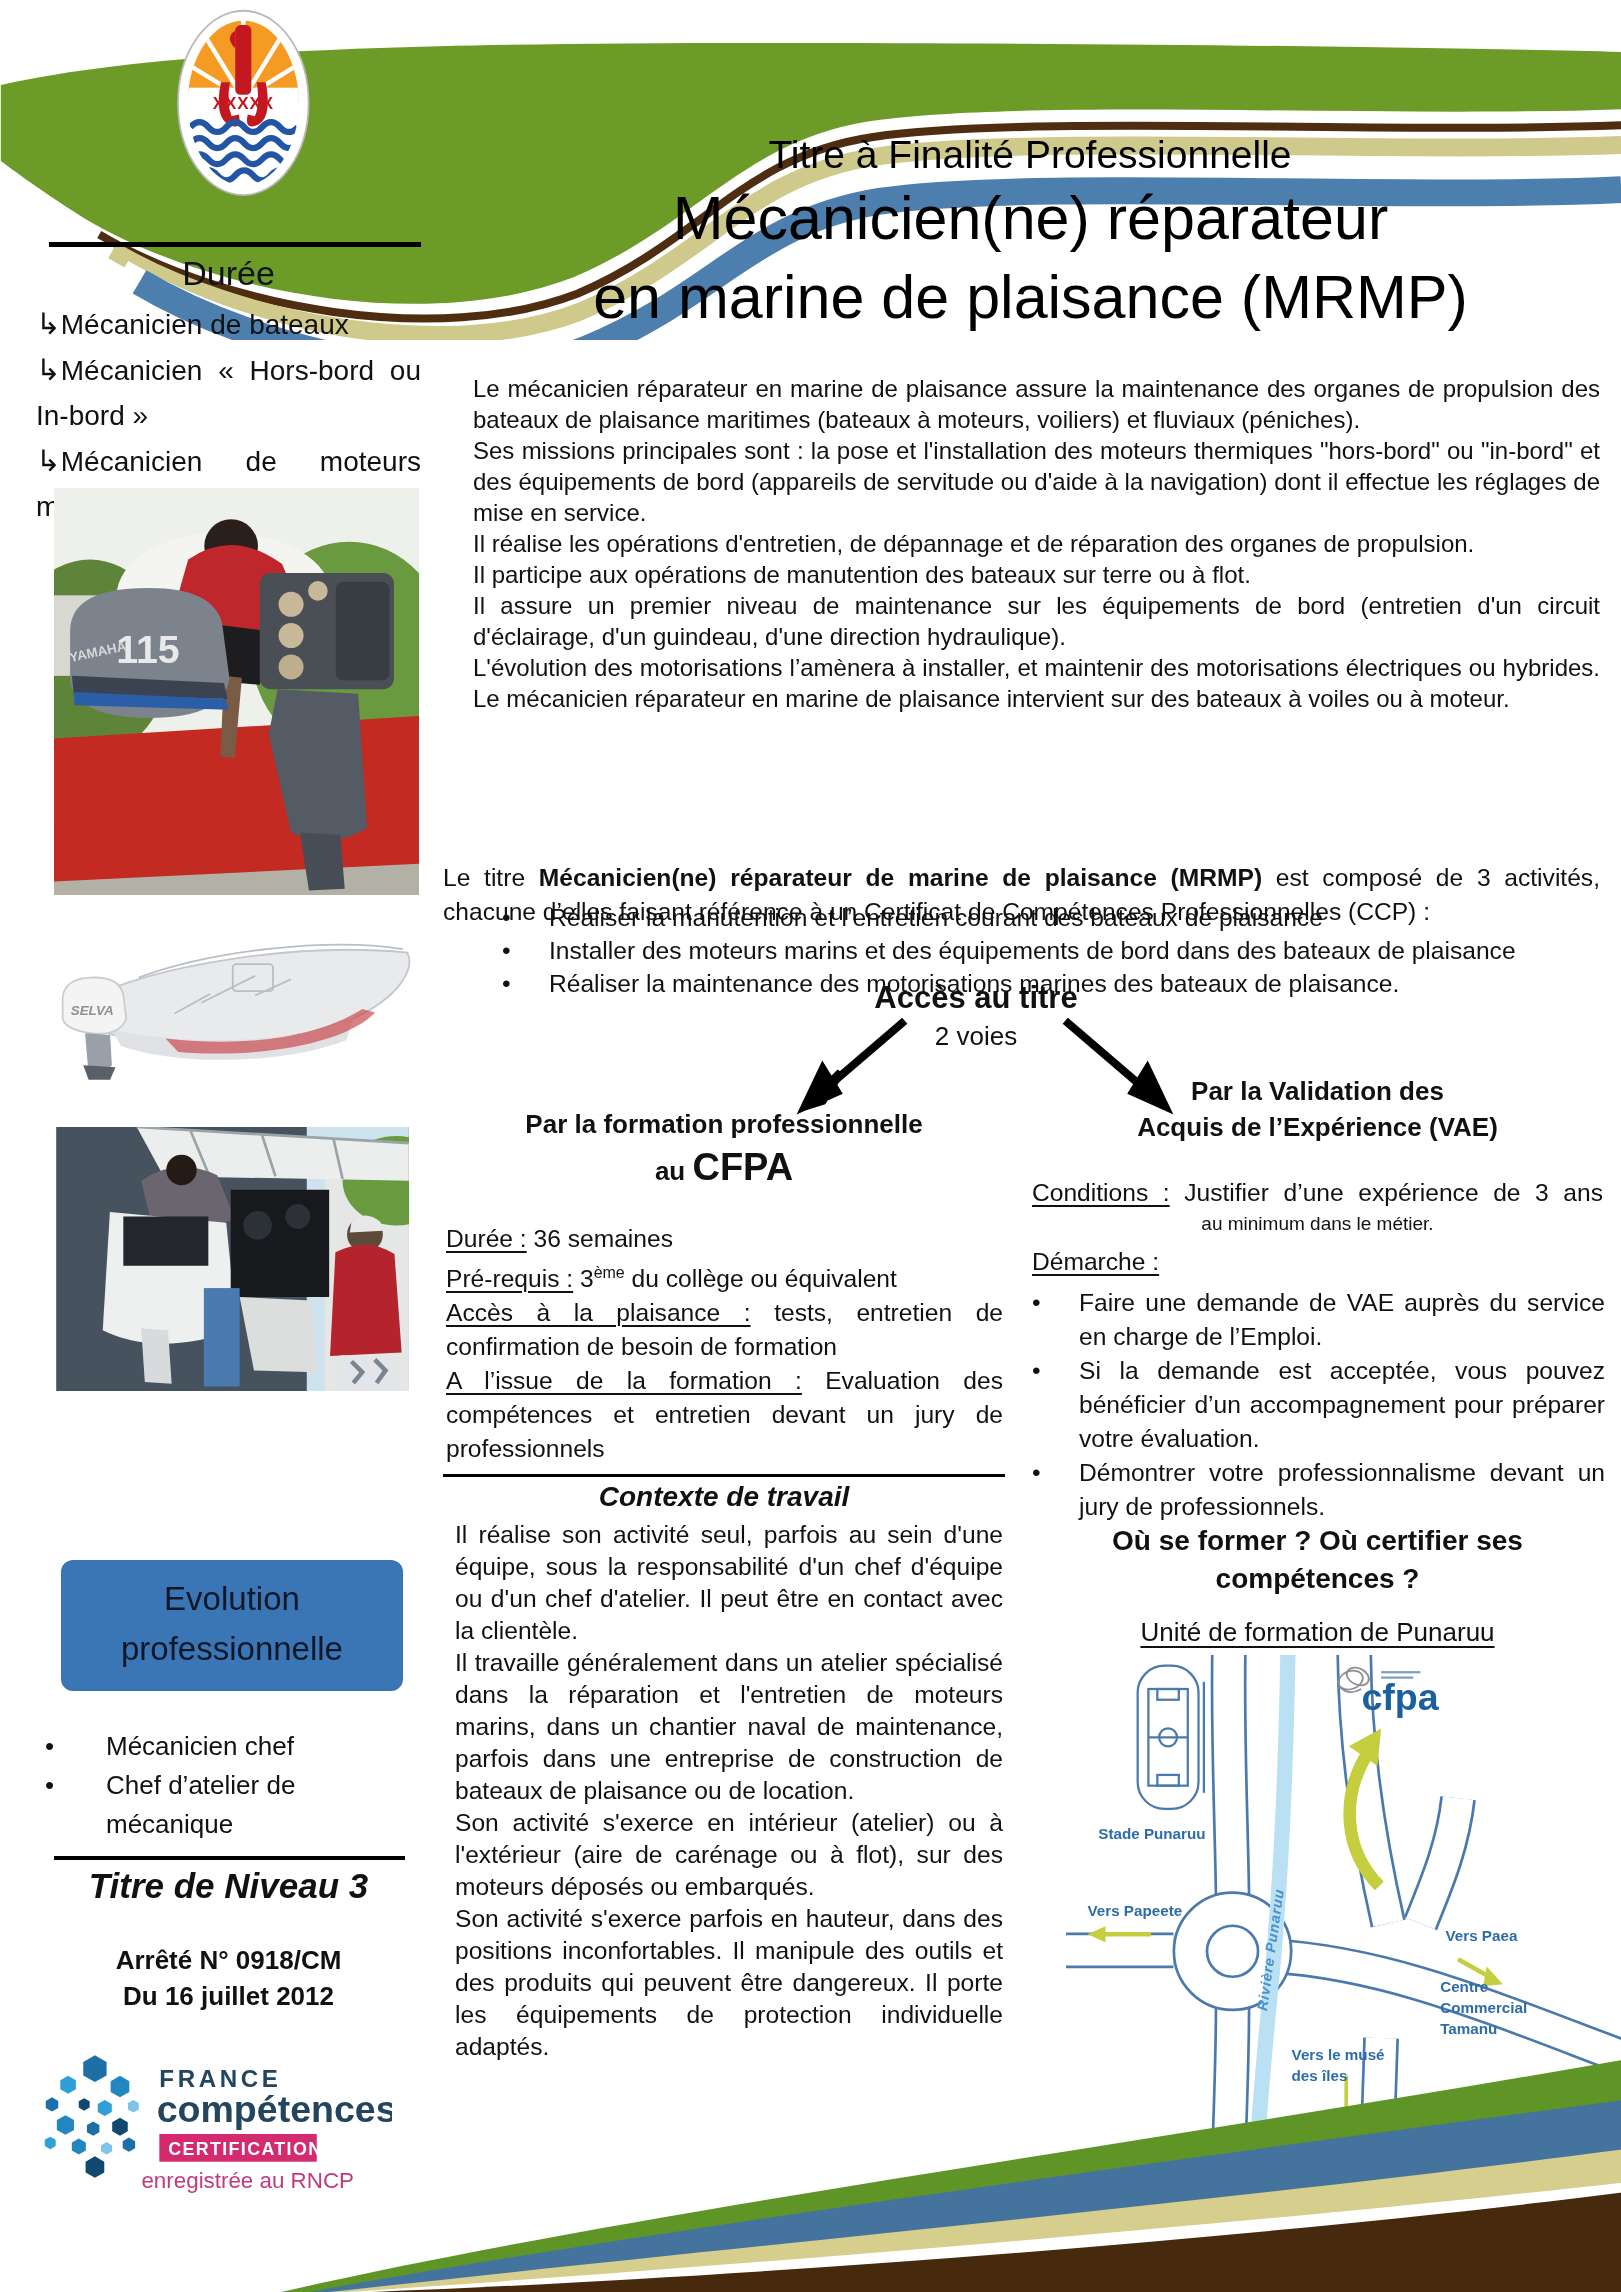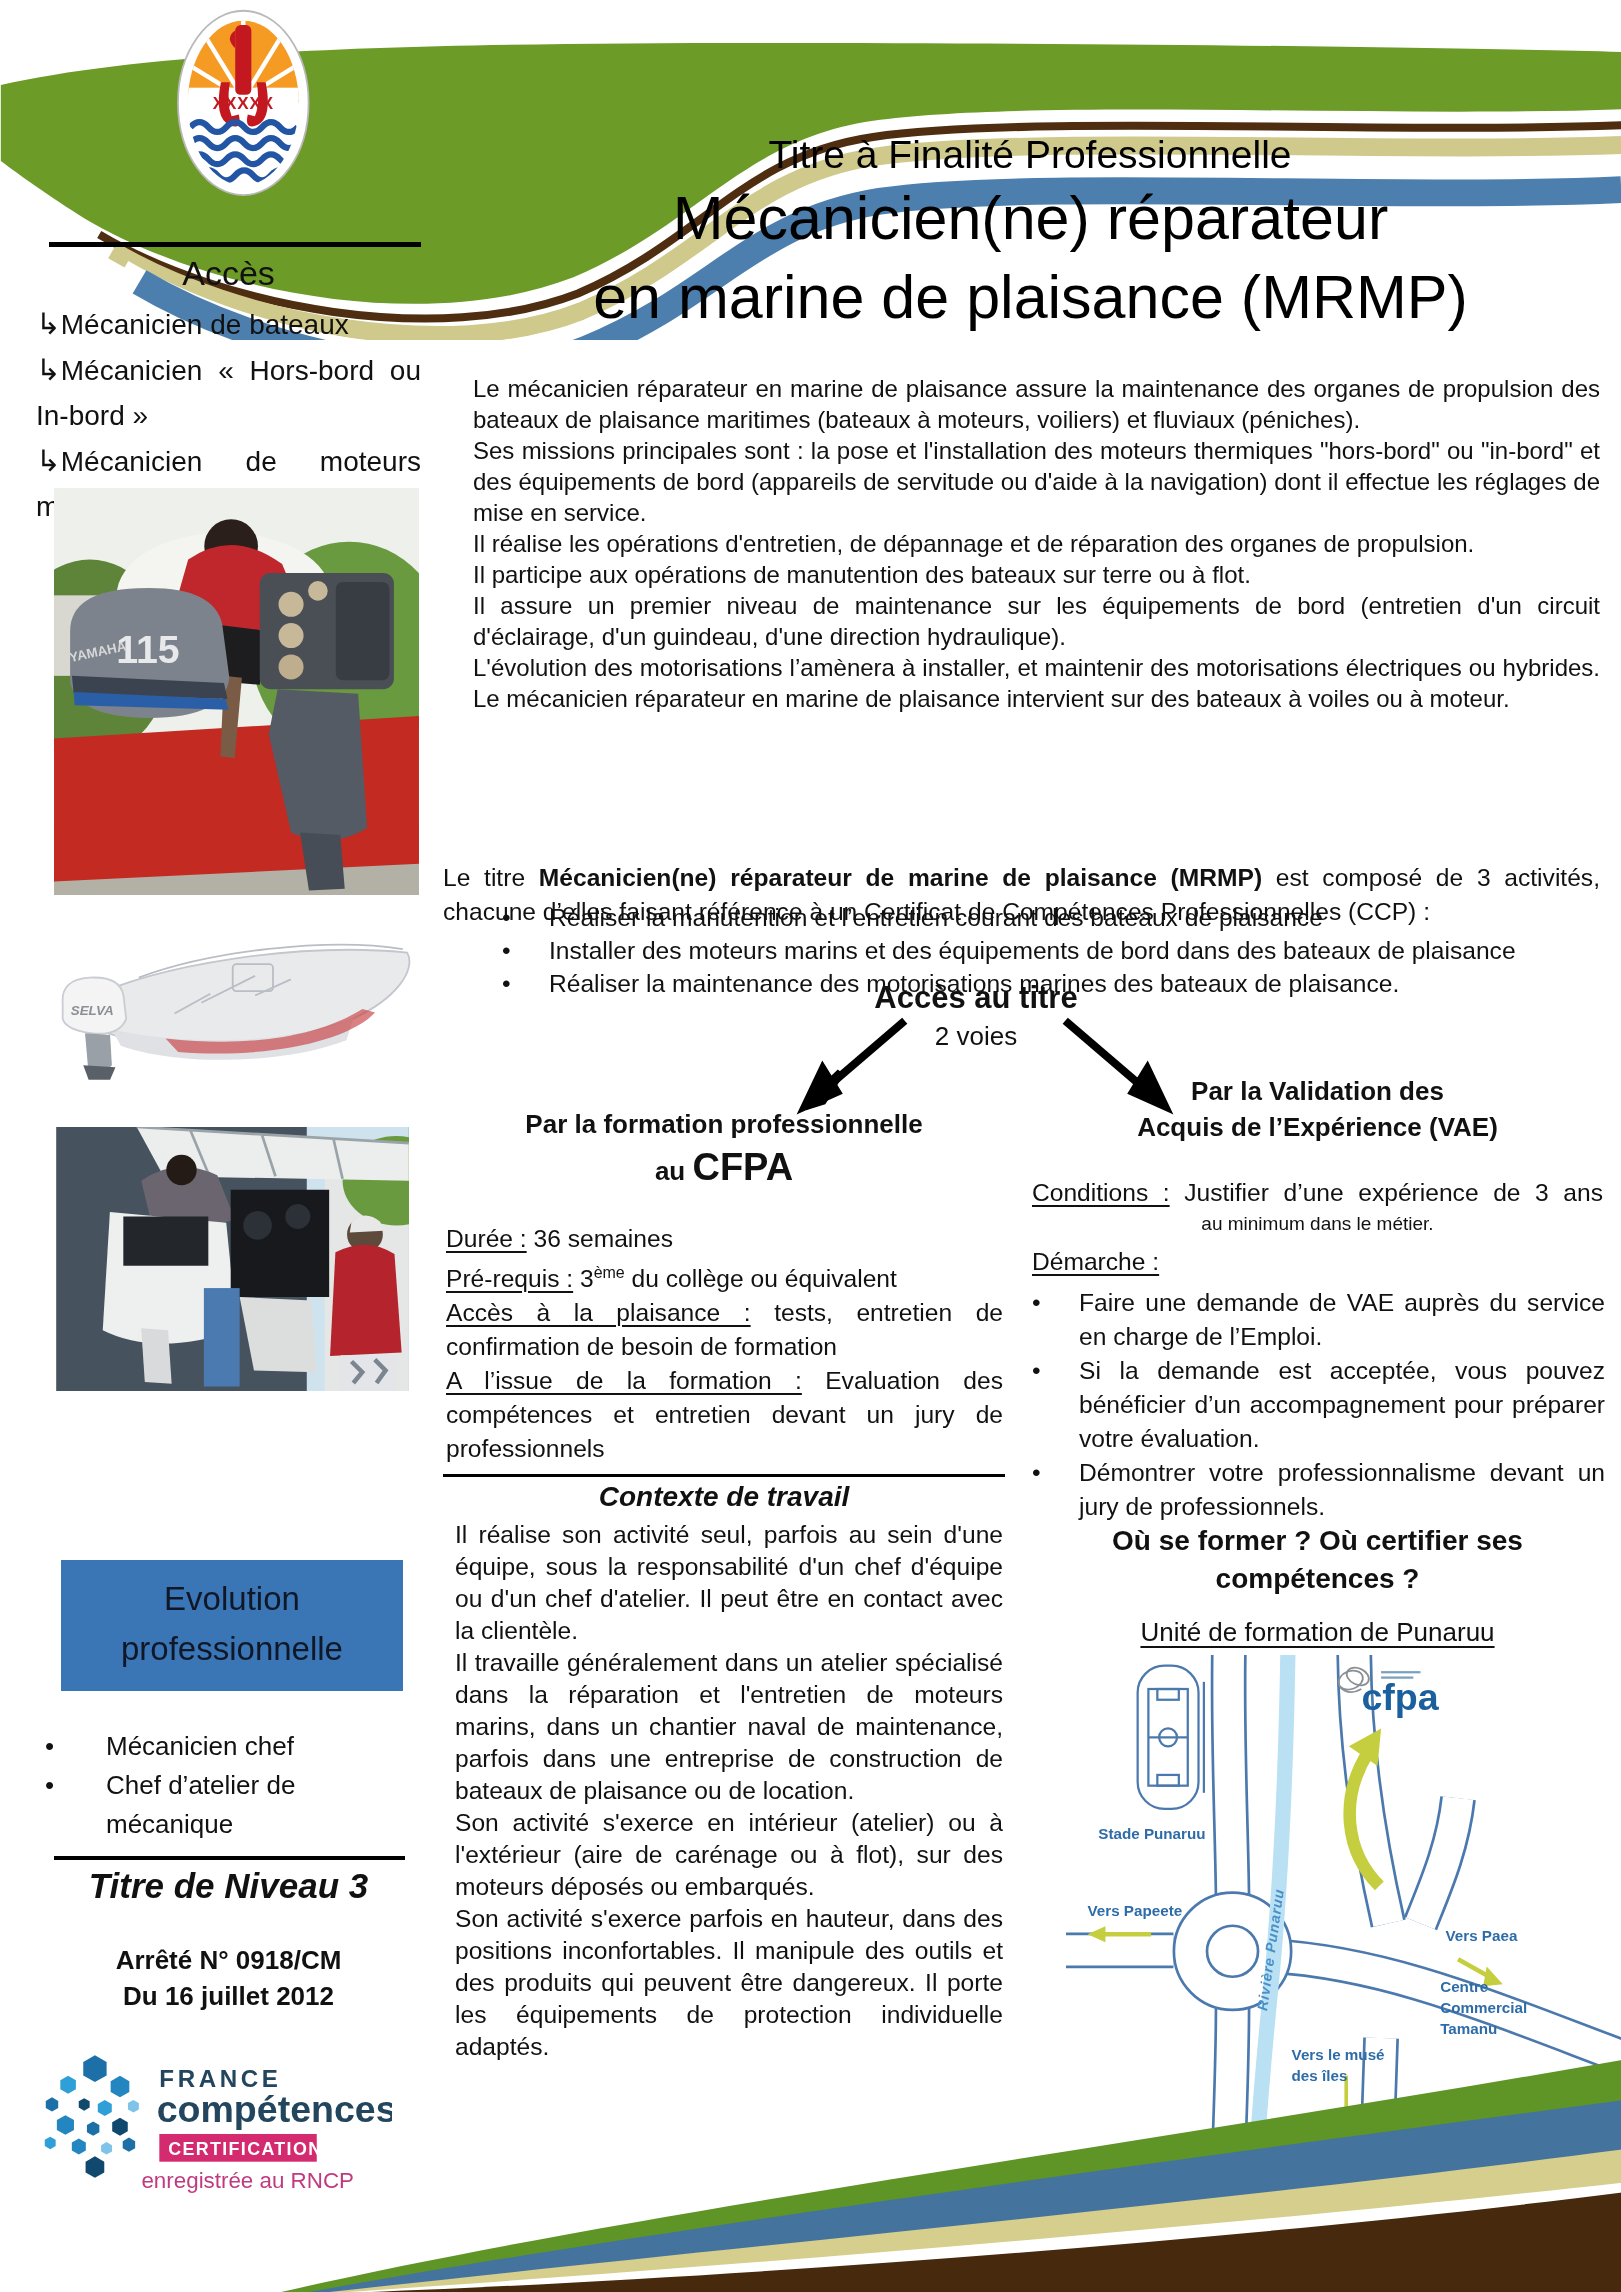--- a/index.html
+++ b/index.html
@@ -16,21 +16,21 @@
   #title1{left:502px;top:183px;width:1057px;font-size:61px;color:#000;}
   #title2{left:502px;top:262px;width:1057px;font-size:61px;color:#000;}
   
   #metier-rule{left:49px;top:242px;width:372px;height:5.4px;background:#000;}
   #metier-head{left:36px;top:254px;width:385px;font-size:34px;}
   #metier-list{left:36px;top:301px;width:385px;font-size:28px;line-height:45px;}
   #metier-list .mi{text-align:justify;}
   #metier-list .mk{font-size:29.6px;}
   .photo{overflow:hidden;}
   #evo-box{left:61px;top:1560px;width:342px;height:131px;background:#3a76b6;
-           color:#101828;font-size:33px;line-height:50px;padding-top:14.3px;box-sizing:border-box;}
+           color:#101828;font-size:33px;line-height:50px;padding-top:14.3px;box-sizing:border-box;border-radius:12px;}
   #side-bullets{left:45px;top:1727px;width:358px;font-size:26px;line-height:39px;}
   .sb-row{display:flex;}
   .sb-dot{width:61px;flex:0 0 61px;}
   #niveau-rule{left:54px;top:1856px;width:351px;height:3.6px;background:#000;}
   #niveau{left:36px;top:1866px;width:385px;font-size:35px;font-style:italic;font-weight:bold;}
   #arrete{left:36px;top:1942px;width:385px;font-size:26px;font-weight:bold;line-height:36px;}
   
   #intro{left:473px;top:373px;width:1127px;font-size:24px;line-height:31px;}
   #intro p{margin:0;}
   #letitre{left:443px;top:861px;width:1157px;font-size:24.6px;line-height:34px;}
@@ -104,21 +104,21 @@
       </g>
     </g>
   </g>
 </svg>
 
 <div id="eyebrow" class="abs ctr">Titre à Finalité Professionnelle</div>
 <div id="title1" class="abs ctr">Mécanicien(ne) réparateur</div>
 <div id="title2" class="abs ctr">en marine de plaisance (MRMP)</div>
 
 <div id="metier-rule" class="abs"></div>
-<div id="metier-head" class="abs ctr">Accès</div>
+<div id="metier-head" class="abs ctr">Durée</div>
 <div id="metier-list" class="abs">
   <div class="mi"><span class="mk">↳</span><span>Mécanicien de bateaux</span></div>
   <div class="mi"><span class="mk">↳</span><span>Mécanicien « Hors-bord ou In-bord »</span></div>
   <div class="mi"><span class="mk">↳</span><span>Mécanicien de moteurs marins</span></div>
 </div>
 
 <svg class="abs photo" style="left:54px;top:488px" width="365" height="407" viewBox="0 0 408 455">
   <rect width="408" height="455" fill="#eef0ec"></rect>
   <rect y="380" width="408" height="75" fill="#b3b1a6"></rect>
   <ellipse cx="40" cy="190" rx="90" ry="110" fill="#5d8438"></ellipse>

